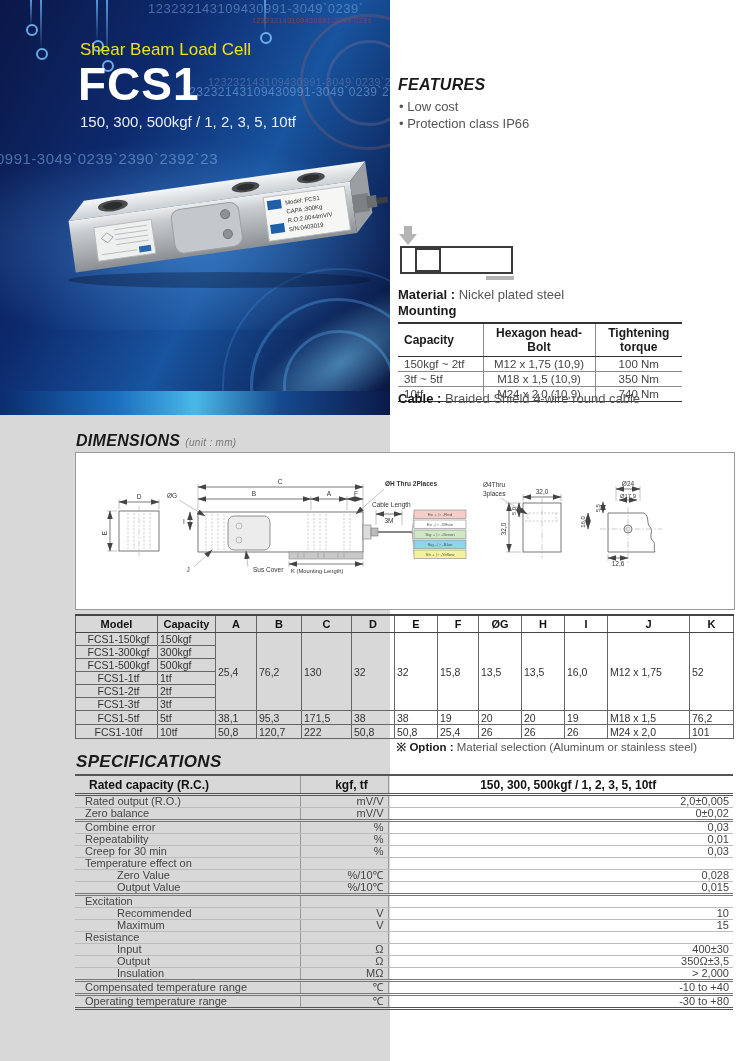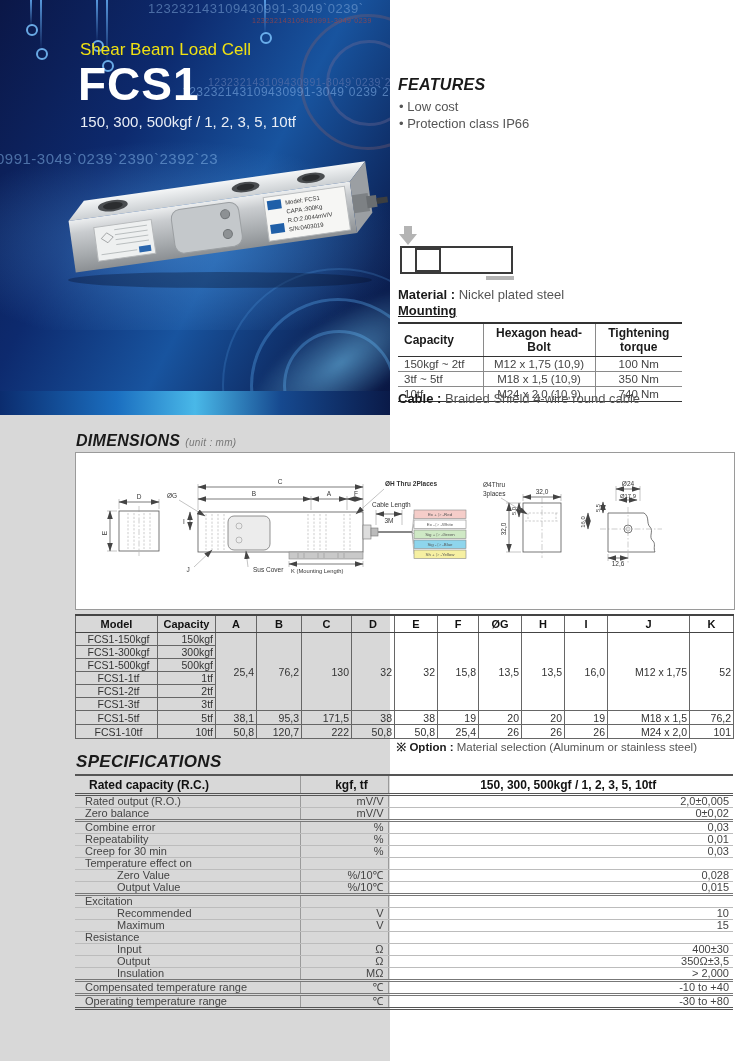--- a/index.html
+++ b/index.html
@@ -50,42 +50,42 @@
   .mdia{position:absolute;left:398px;top:226px;width:122px;height:58px;}
   .arr-shaft{position:absolute;left:6px;top:0;width:8px;height:8px;background:#b4b4b4;}
   .arr-head{position:absolute;left:1px;top:8px;width:0;height:0;border-left:9px solid transparent;border-right:9px solid transparent;border-top:11px solid #b4b4b4;}
   .lc-rect{position:absolute;left:2px;top:20px;width:113px;height:28px;border:2px solid #3a3a3a;background:#fff;box-sizing:border-box;}
   .lc-sq{position:absolute;left:17px;top:22px;width:26px;height:24px;border:2px solid #3a3a3a;background:#fff;box-sizing:border-box;}
   .lc-bar{position:absolute;left:88px;top:50px;width:28px;height:4px;background:#b4b4b4;}
   
   .kv{position:absolute;font-size:13px;color:#555;}
   .kv b{color:#1a1a1a;}
   .material-line{left:398px;top:287px;}
-  .mounting-title{left:398px;top:303px;font-weight:bold;color:#1a1a1a;text-decoration:underline;}
+  .mounting-title{left:398px;top:303px;font-weight:bold;color:#1a1a1a;}
   .cable-line{left:398px;top:391px;}
   
   .mtable{position:absolute;left:398px;top:322px;width:284px;border-collapse:collapse;table-layout:fixed;
     font-size:11.5px;color:#444;border-top:2px solid #333;border-bottom:1.5px solid #333;}
   .mtable th{font-size:12px;font-weight:bold;color:#1a1a1a;text-align:left;padding:2px 6px;height:14px;border-bottom:1.5px solid #333;}
   .mtable td{padding:1px 6px;height:12px;border-bottom:1px solid #8a8a8a;text-align:left;}
   .mtable tr:last-child td{border-bottom:0;}
   .mtable th+th,.mtable td+td{border-left:1px solid #8a8a8a;text-align:center;}
   
   .dim-box{position:absolute;left:75px;top:452px;width:658px;height:156px;background:#fff;border:1px solid #9a9a9a;}
   .dim-box svg{display:block;}
   .t{font-size:6.5px;fill:#333;} .ts{font-size:5.8px;fill:#333;} .wt{font-size:4.4px;fill:#555;}
   .ln{stroke:#555;stroke-width:0.8;fill:none;} .thin{stroke:#888;stroke-width:0.5;fill:none;}
   .dsh{stroke:#999;stroke-width:0.5;fill:none;stroke-dasharray:2.2,1.6;}
   .cl{stroke:#999;stroke-width:0.5;fill:none;stroke-dasharray:6,2,1.5,2;}
   .dim{stroke:#444;stroke-width:0.7;fill:none;}
   
   .dtable{position:absolute;left:75px;top:614px;width:658px;border-collapse:collapse;table-layout:fixed;
     font-size:10.5px;color:#333;border-top:2px solid #444;}
   .dtable th{border:1px solid #666;border-top:0;border-bottom:1.5px solid #444;font-size:11px;font-weight:bold;color:#111;height:16px;padding:0 2px;}
-  .dtable td{border:1px solid #666;height:12px;text-align:right;padding:0 2px;}
+  .dtable td{border:1px solid #666;height:12px;text-align:left;padding:0 2px;}
   .dtable td.model{text-align:center;padding-left:6px;}
   .dtable tr.hr td{height:13px;}
   .opt-note{position:absolute;left:75px;top:739px;width:658px;text-align:right;padding-right:36px;box-sizing:border-box;
     font-size:11.5px;color:#555;}
   .opt-note b{color:#1a1a1a;}
   
   .stable{position:absolute;left:75px;top:774px;width:658px;border-collapse:collapse;table-layout:fixed;
     font-size:11px;color:#444;border-bottom:3px double #555;}
   .stable thead th{font-weight:bold;color:#111;font-size:12px;height:15px;padding:1px 4px;
     border-top:2px solid #555;border-bottom:3px double #555;}

